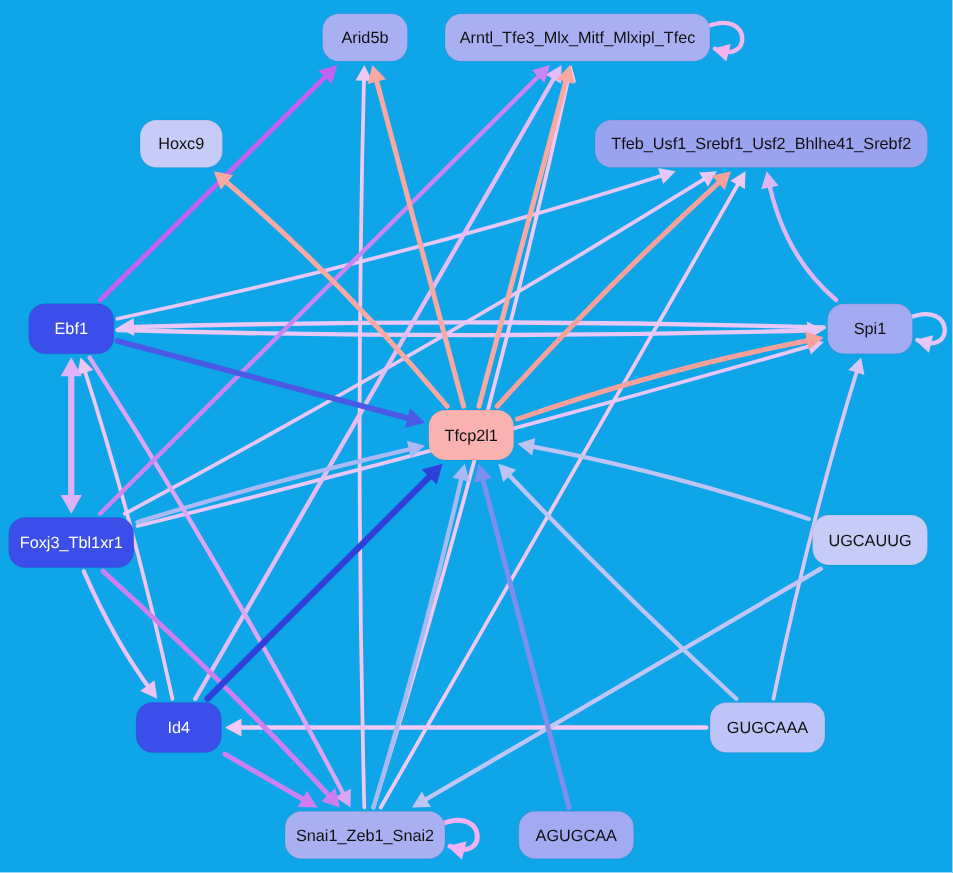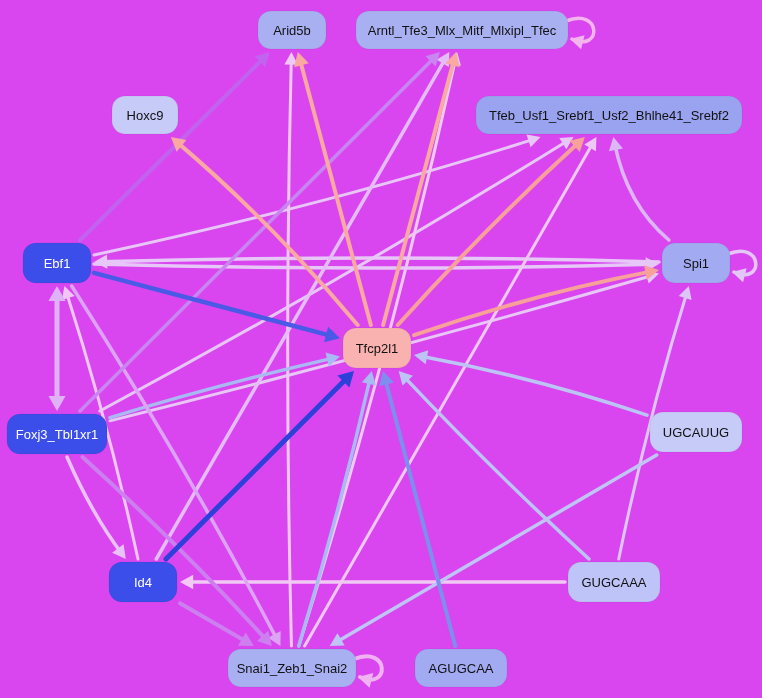--- a/index.html
+++ b/index.html
@@ -1,16 +1,16 @@
 <!DOCTYPE html>
 <html><head>
 <meta charset="utf-8">
 <style>
   html,body{margin:0;padding:0;background:#ffffff;}
-  #stage{position:relative;width:762px;height:698px;background:#d946ef;overflow:hidden;
+  #stage{position:relative;width:762px;height:698px;background:#0ea5e9;overflow:hidden;
          font-family:"Liberation Sans", sans-serif;}
   svg{display:block;}
   .node-label{font-family:"Liberation Sans", sans-serif;font-size:13px;
               text-anchor:middle;pointer-events:none;}
 </style>
 </head>
 <body>
 
 <div id="stage">
     <svg width="762" height="698" viewBox="0 0 762 698">

